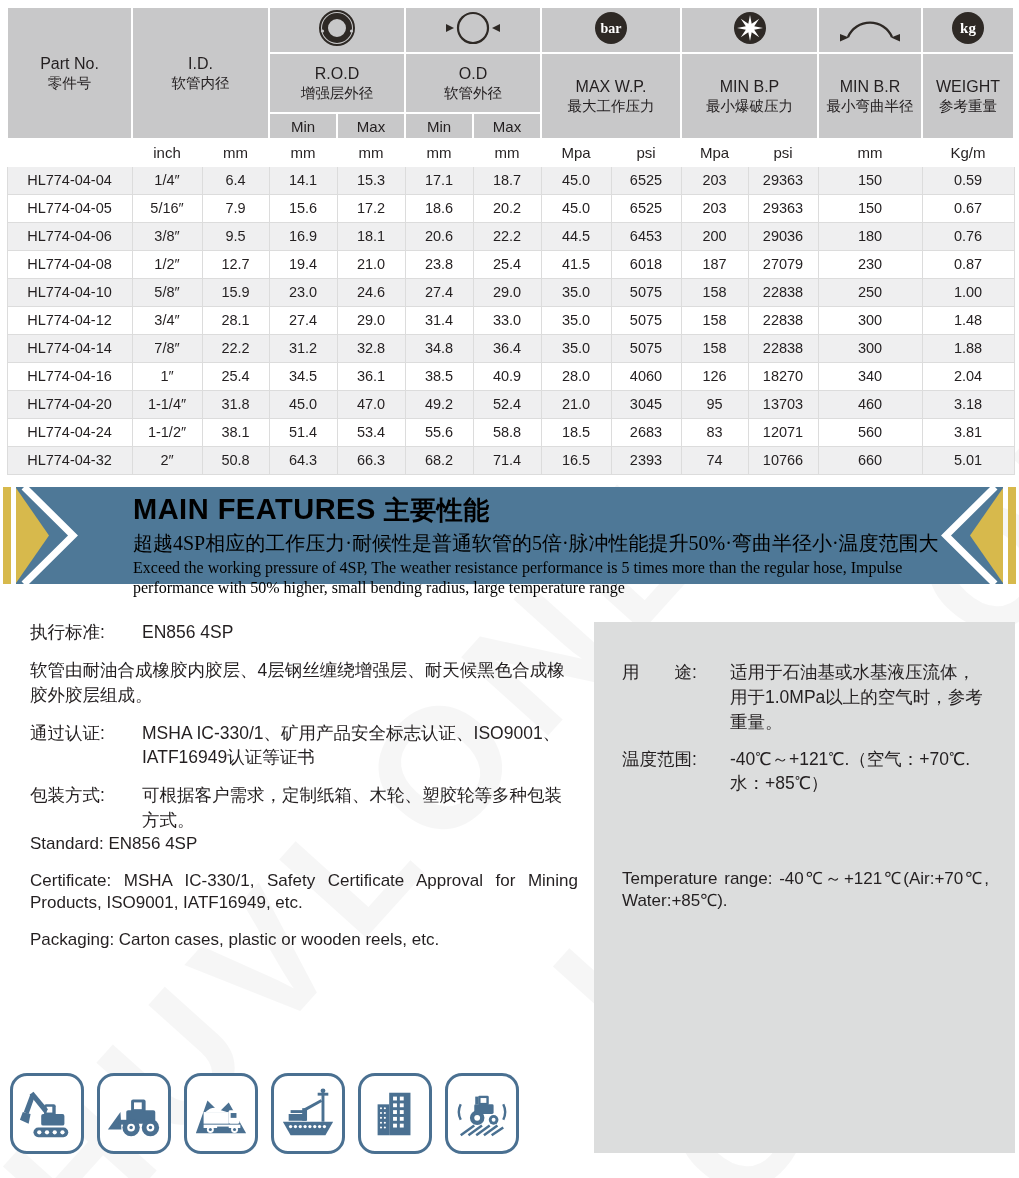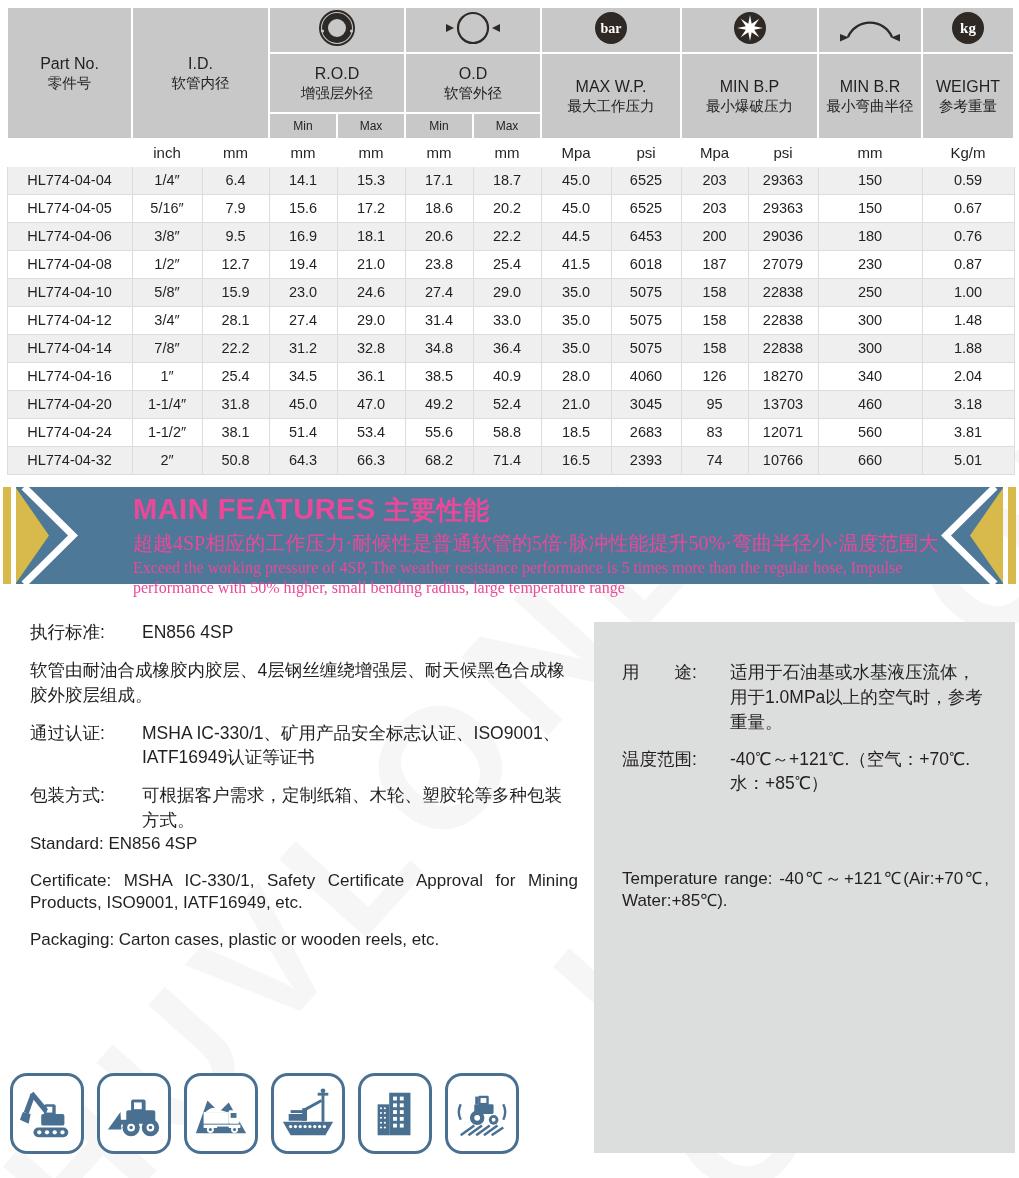--- a/index.html
+++ b/index.html
@@ -14,30 +14,30 @@
   .wm2 { left:430px; top:560px; }
   .wm3 { left:180px; top:1120px; }
 
   
   table.spec { position:absolute; left:6px; top:6px; width:1007px; border-collapse:collapse; table-layout:fixed; }
   table.spec thead th, table.spec thead td { background:#c8c8c9; border:2px solid #ffffff; font-weight:normal; text-align:center; vertical-align:middle; }
   .h-en { font-size:16px; line-height:1.25; }
   .h-zh { font-size:14.5px; line-height:1.3; }
   tr.icons-row th { height:44px; }
   tr.labels-row th { height:60px; }
-  tr.minmax-row th { height:26px; font-size:12px; }
+  tr.minmax-row th { height:26px; font-size:15px; }
   tr.units-row td { background:#fff !important; border:1px solid #d9d9d9; height:27px; font-size:15px; text-align:center; }
   tbody.data td { border:1px solid #dcdcdc; height:28px; font-size:14.5px; text-align:center; background:#fff; }
   tbody.data tr:nth-child(odd) td { background:#efeff0; }
   .hdr-circle text { font-family:"Liberation Serif", serif; font-weight:bold; }
 
   
   .banner { position:absolute; left:0; top:487px; width:1019px; height:97px; }
   .banner svg.deco { position:absolute; left:0; top:0; }
-  .banner-text { position:absolute; left:133px; top:6px; width:812px; color:#ec4899; }
+  .banner-text { position:absolute; left:133px; top:6px; width:812px; color:#000000; }
   .banner-title { font-size:29px; font-weight:bold; letter-spacing:0.5px; }
   .banner-title .zh { font-size:26px; margin-left:8px; }
   .banner-zh { font-family:"Liberation Serif", serif; font-size:20px; margin-top:2px; }
   .banner-en { font-family:"Liberation Serif", serif; font-size:16px; line-height:1.28; margin-top:1px; }
 
   
   .specs-zh { position:absolute; left:30px; top:620px; width:545px; }
   .zh-row { display:flex; margin-bottom:13px; font-size:17.5px; line-height:1.42; }
   .zh-label { flex:0 0 112px; white-space:nowrap; }
   .zh-text { flex:1; }

